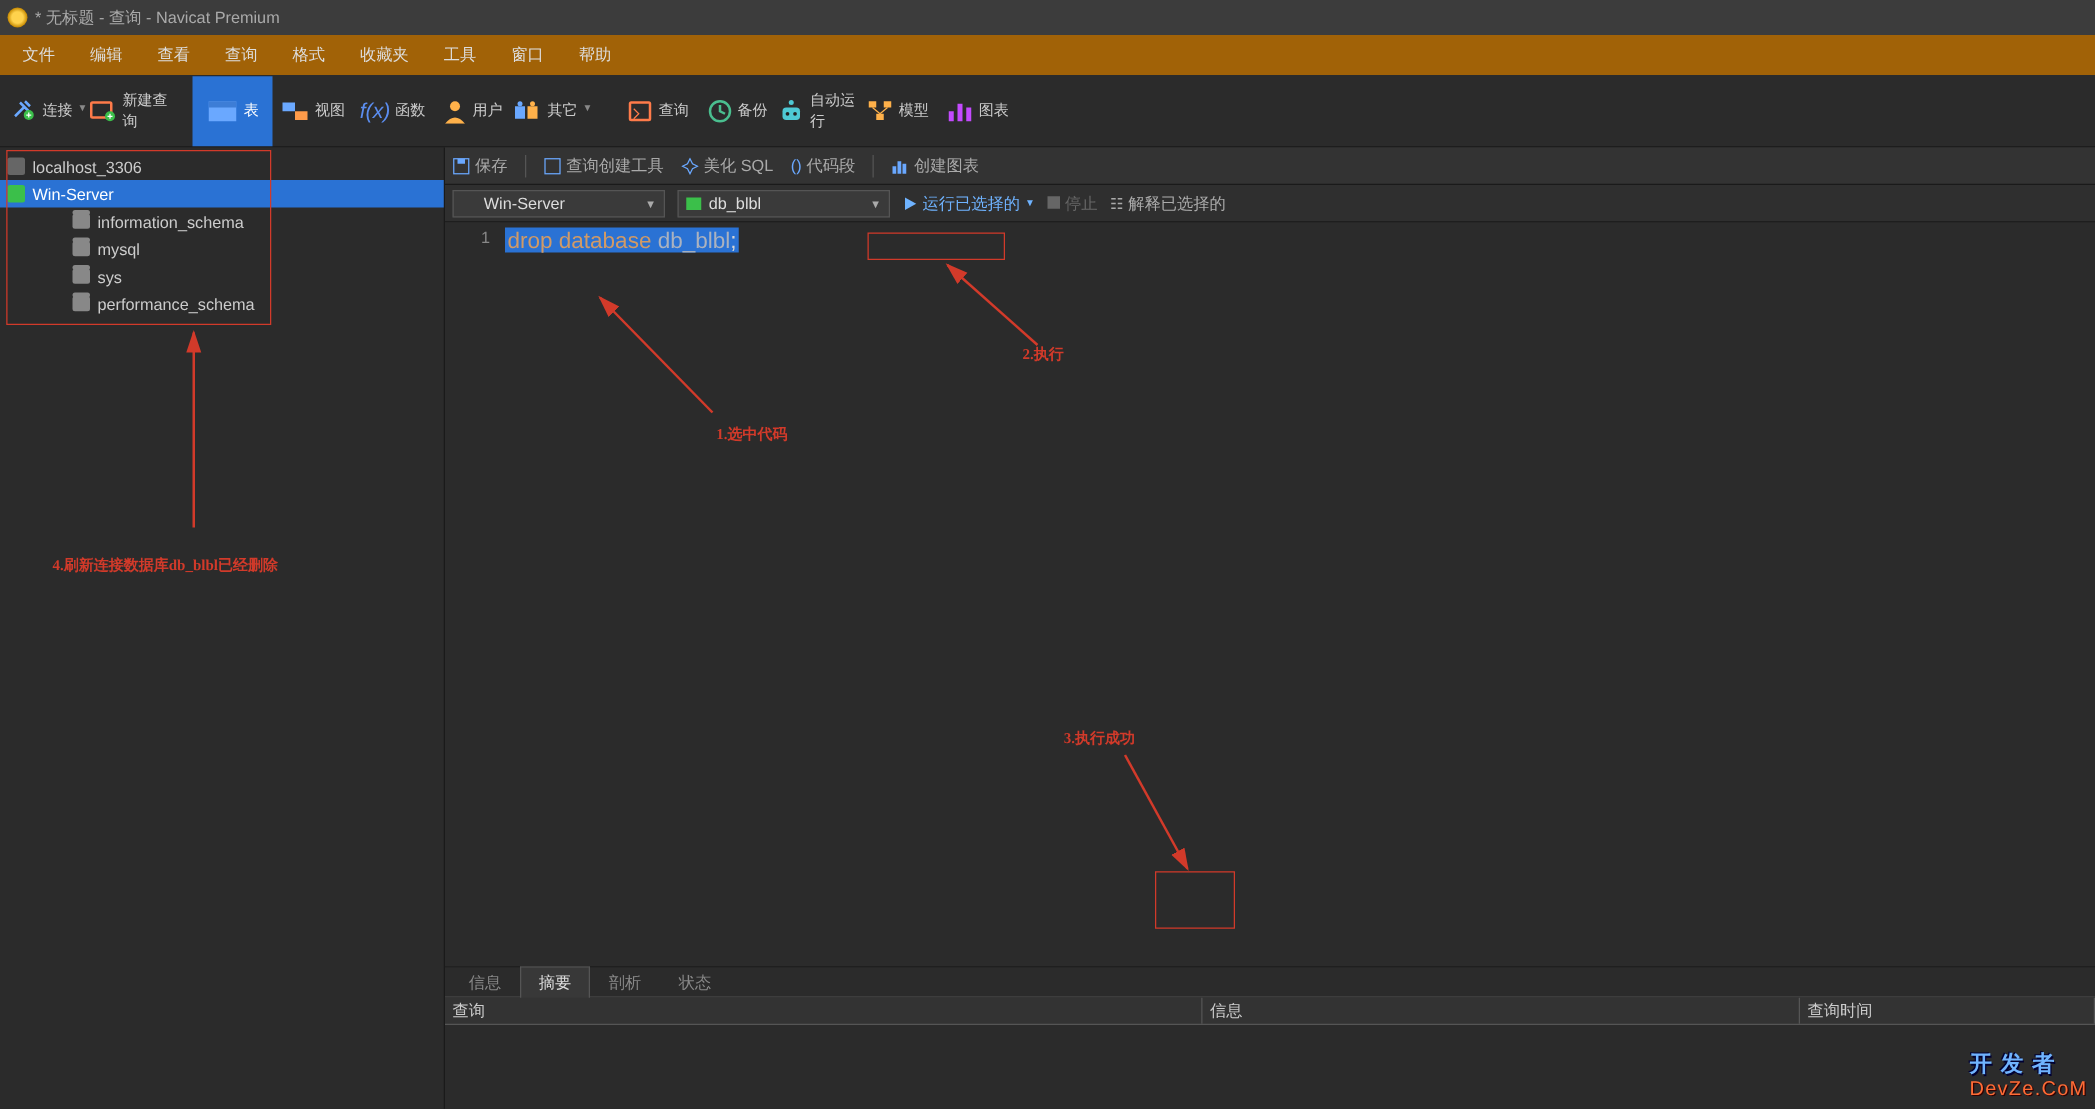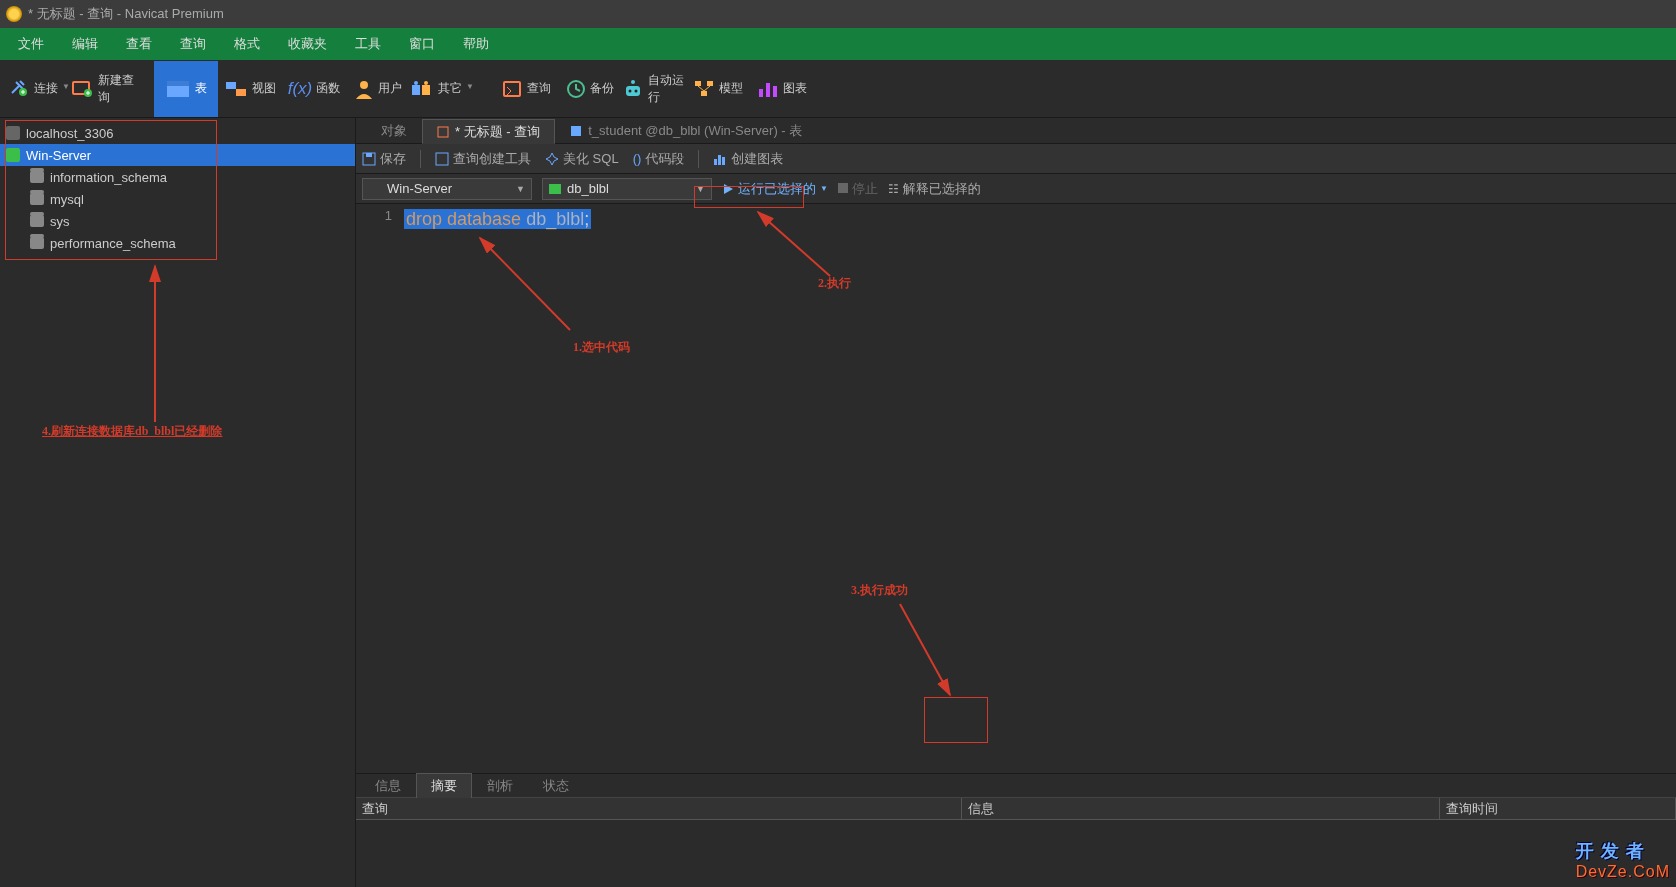--- a/index.html
+++ b/index.html
@@ -3,21 +3,21 @@
 <meta charset="utf-8">
 <style>
 * { margin: 0; padding: 0; box-sizing: border-box; font-family: "Microsoft YaHei", "Segoe UI", sans-serif; }
 body { background: #2b2b2b; color: #ccc; font-size: 13px; width: 1676px; height: 887px; overflow: hidden; position: relative; }
 
 
 .titlebar { height: 28px; background: #3c3c3c; display: flex; align-items: center; padding: 0 6px; color: #aaa; gap: 6px; }
 .titlebar .appicon { width: 16px; height: 16px; background: radial-gradient(circle, #ffd24d 40%, #c58800 70%); border-radius: 50%; }
 
 
-.menubar { height: 26px; background: #15803d; display: flex; align-items: center; padding: 16px 4px; color: #ddd; }
+.menubar { height: 26px; background: #a16207; display: flex; align-items: center; padding: 16px 4px; color: #ddd; }
 .menubar .item { padding: 4px 14px; cursor: default; }
 
 
 .toolbar { height: 58px; background: #2b2b2b; display: flex; align-items: center; padding: 0 6px; border-bottom: 1px solid #1a1a1a; }
 .toolbar .btn { width: 64px; height: 56px; display: flex; flex-direction: row; align-items: center; justify-content: center; gap: 4px; color: #ccc; cursor: pointer; }
 .toolbar .btn.active { background: #2a72d4; color: #fff; }
 .toolbar .btn .ico { height: 26px; display: flex; align-items: center; justify-content: center; font-size: 20px; }
 .toolbar .btn .lbl { font-size: 12px; }
 .toolbar .btn .dropcaret { font-size: 8px; color: #888; position: relative; top: -2px; }
 
@@ -25,21 +25,21 @@
 .main { display: flex; height: calc(100% - 112px); }
 
 
 .sidebar { width: 356px; background: #2b2b2b; border-right: 1px solid #1a1a1a; padding-top: 4px; position: relative; }
 .tree-item { display: flex; align-items: center; gap: 6px; padding: 2px 6px; height: 22px; color: #ccc; cursor: default; }
 .tree-item.selected { background: #2a72d4; color: #fff; }
 .tree-item .dbico { width: 14px; height: 12px; background: #888; border-radius: 2px; position: relative; }
 .tree-item .dbico::before { content: ""; position: absolute; top: -3px; left: 0; width: 14px; height: 4px; background: #888; border-radius: 2px; }
 .tree-item .connico { width: 14px; height: 14px; background: #3bbf4a; border-radius: 2px; display:inline-block; }
 .tree-item .connico.gray { background: #666; }
-.tree-child { padding-left: 30px; }
+.tree-child { padding-left: 30px; margin-left: 28px; }
 
 
 .rightpane { flex: 1; display: flex; flex-direction: column; background: #2b2b2b; }
 
 
 .doctabs { height: 26px; background: #2b2b2b; display: flex; align-items: flex-end; border-bottom: 1px solid #1a1a1a; padding-left: 10px; gap: 0; }
 .doctab { height: 25px; padding: 0 14px; display: flex; align-items: center; gap: 6px; color: #888; background: #2b2b2b; border: 1px solid transparent; cursor: pointer; }
 .doctab.active { background: #383838; color: #ddd; border-color: #555; border-bottom: 1px solid #383838; position: relative; top: 1px; }
 
 
@@ -252,37 +252,20 @@
         <span>sys</span>
       </div>
     <div class="tree-item tree-child">
         <span class="dbico"></span>
         <span>performance_schema</span>
       </div>
   </div>
 
   <div class="rightpane">
 
-    <div class="doctabs">
-      <div class="doctab">
-          <span>对象</span>
-        </div>
-      <div class="doctab active">
-        <svg width="12" height="12">
-            <rect x="1" y="1" width="10" height="10" fill="none" stroke="#ff7b4a"></rect>
-          </svg>
-        <span>* 无标题 - 查询</span>
-      </div>
-      <div class="doctab">
-        <svg width="12" height="12">
-            <rect x="1" y="1" width="10" height="10" fill="#6aa8ff"></rect>
-          </svg>
-        <span>t_student @db_blbl (Win-Server) - 表</span>
-      </div>
-    </div>
 
     <div class="qtoolbar">
       <div class="qitem">
           <svg width="14" height="14">
             <rect x="1" y="1" width="12" height="12" fill="none" stroke="#6aa8ff"></rect>
             <rect x="4" y="1" width="6" height="4" fill="#6aa8ff"></rect>
           </svg>
           <span>保存</span>
         </div>
       <div style="width:1px;height:18px;background:#555"></div>
@@ -405,18 +388,18 @@
       <marker id="ah4" markerWidth="10" markerHeight="10" refX="8" refY="3" orient="auto">
         <path d="M0,0 L9,3 L0,6 Z" fill="#d23a2a"></path>
       </marker>
     </defs>
     <line x1="15" y1="160" x2="15" y2="4" stroke="#d23a2a" stroke-width="2" marker-end="url(#ah4)"></line>
   </svg>
 
 <div class="annot" style="left:573px; top:328px;margin-top:11px;">1.选中代码</div>
 <div class="annot" style="left:818px; top:275px;">2.执行</div>
 <div class="annot" style="left:851px; top:582px;">3.执行成功</div>
-<div class="annot" style="left:42px; top:423px;text-decoration:underline;">4.刷新连接数据库db_blbl已经删除</div>
+<div class="annot" style="left:42px; top:444px;">4.刷新连接数据库db_blbl已经删除</div>
 
 <div class="watermark">
   <div class="wline1">开 发 者</div>
   <div class="wline2">DevZe.CoM</div>
 </div>
 
 </body></html>

